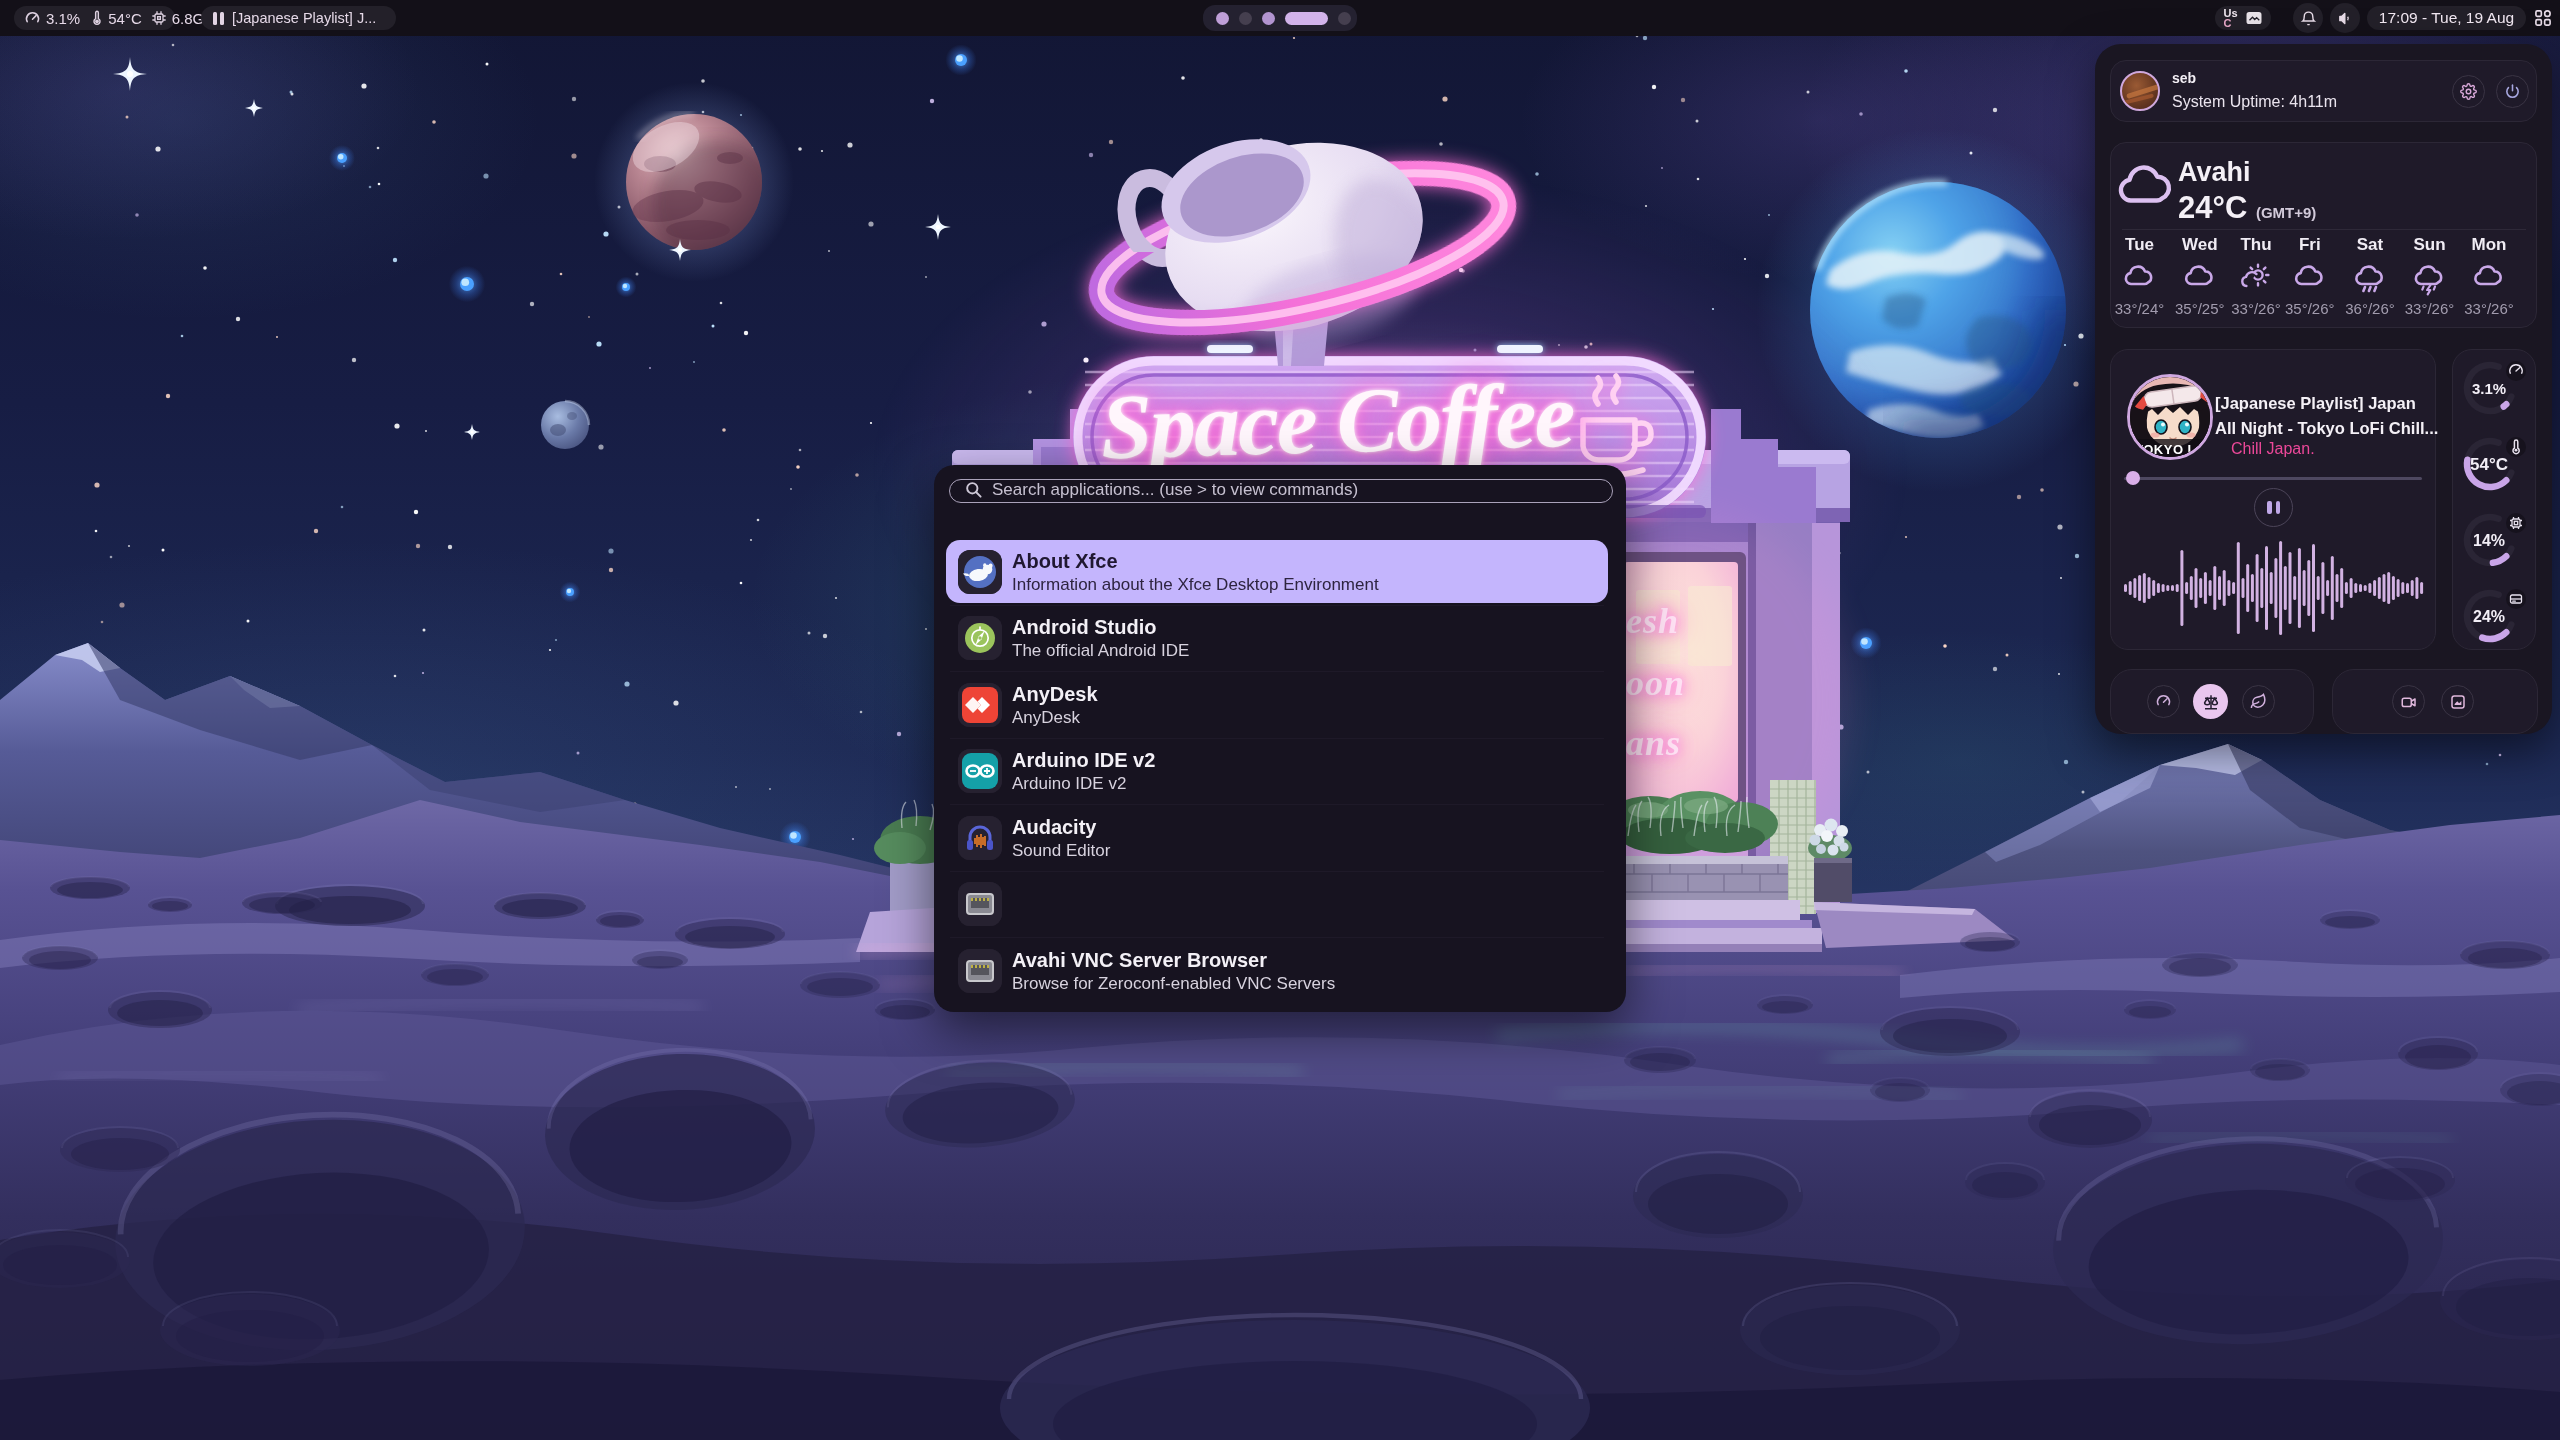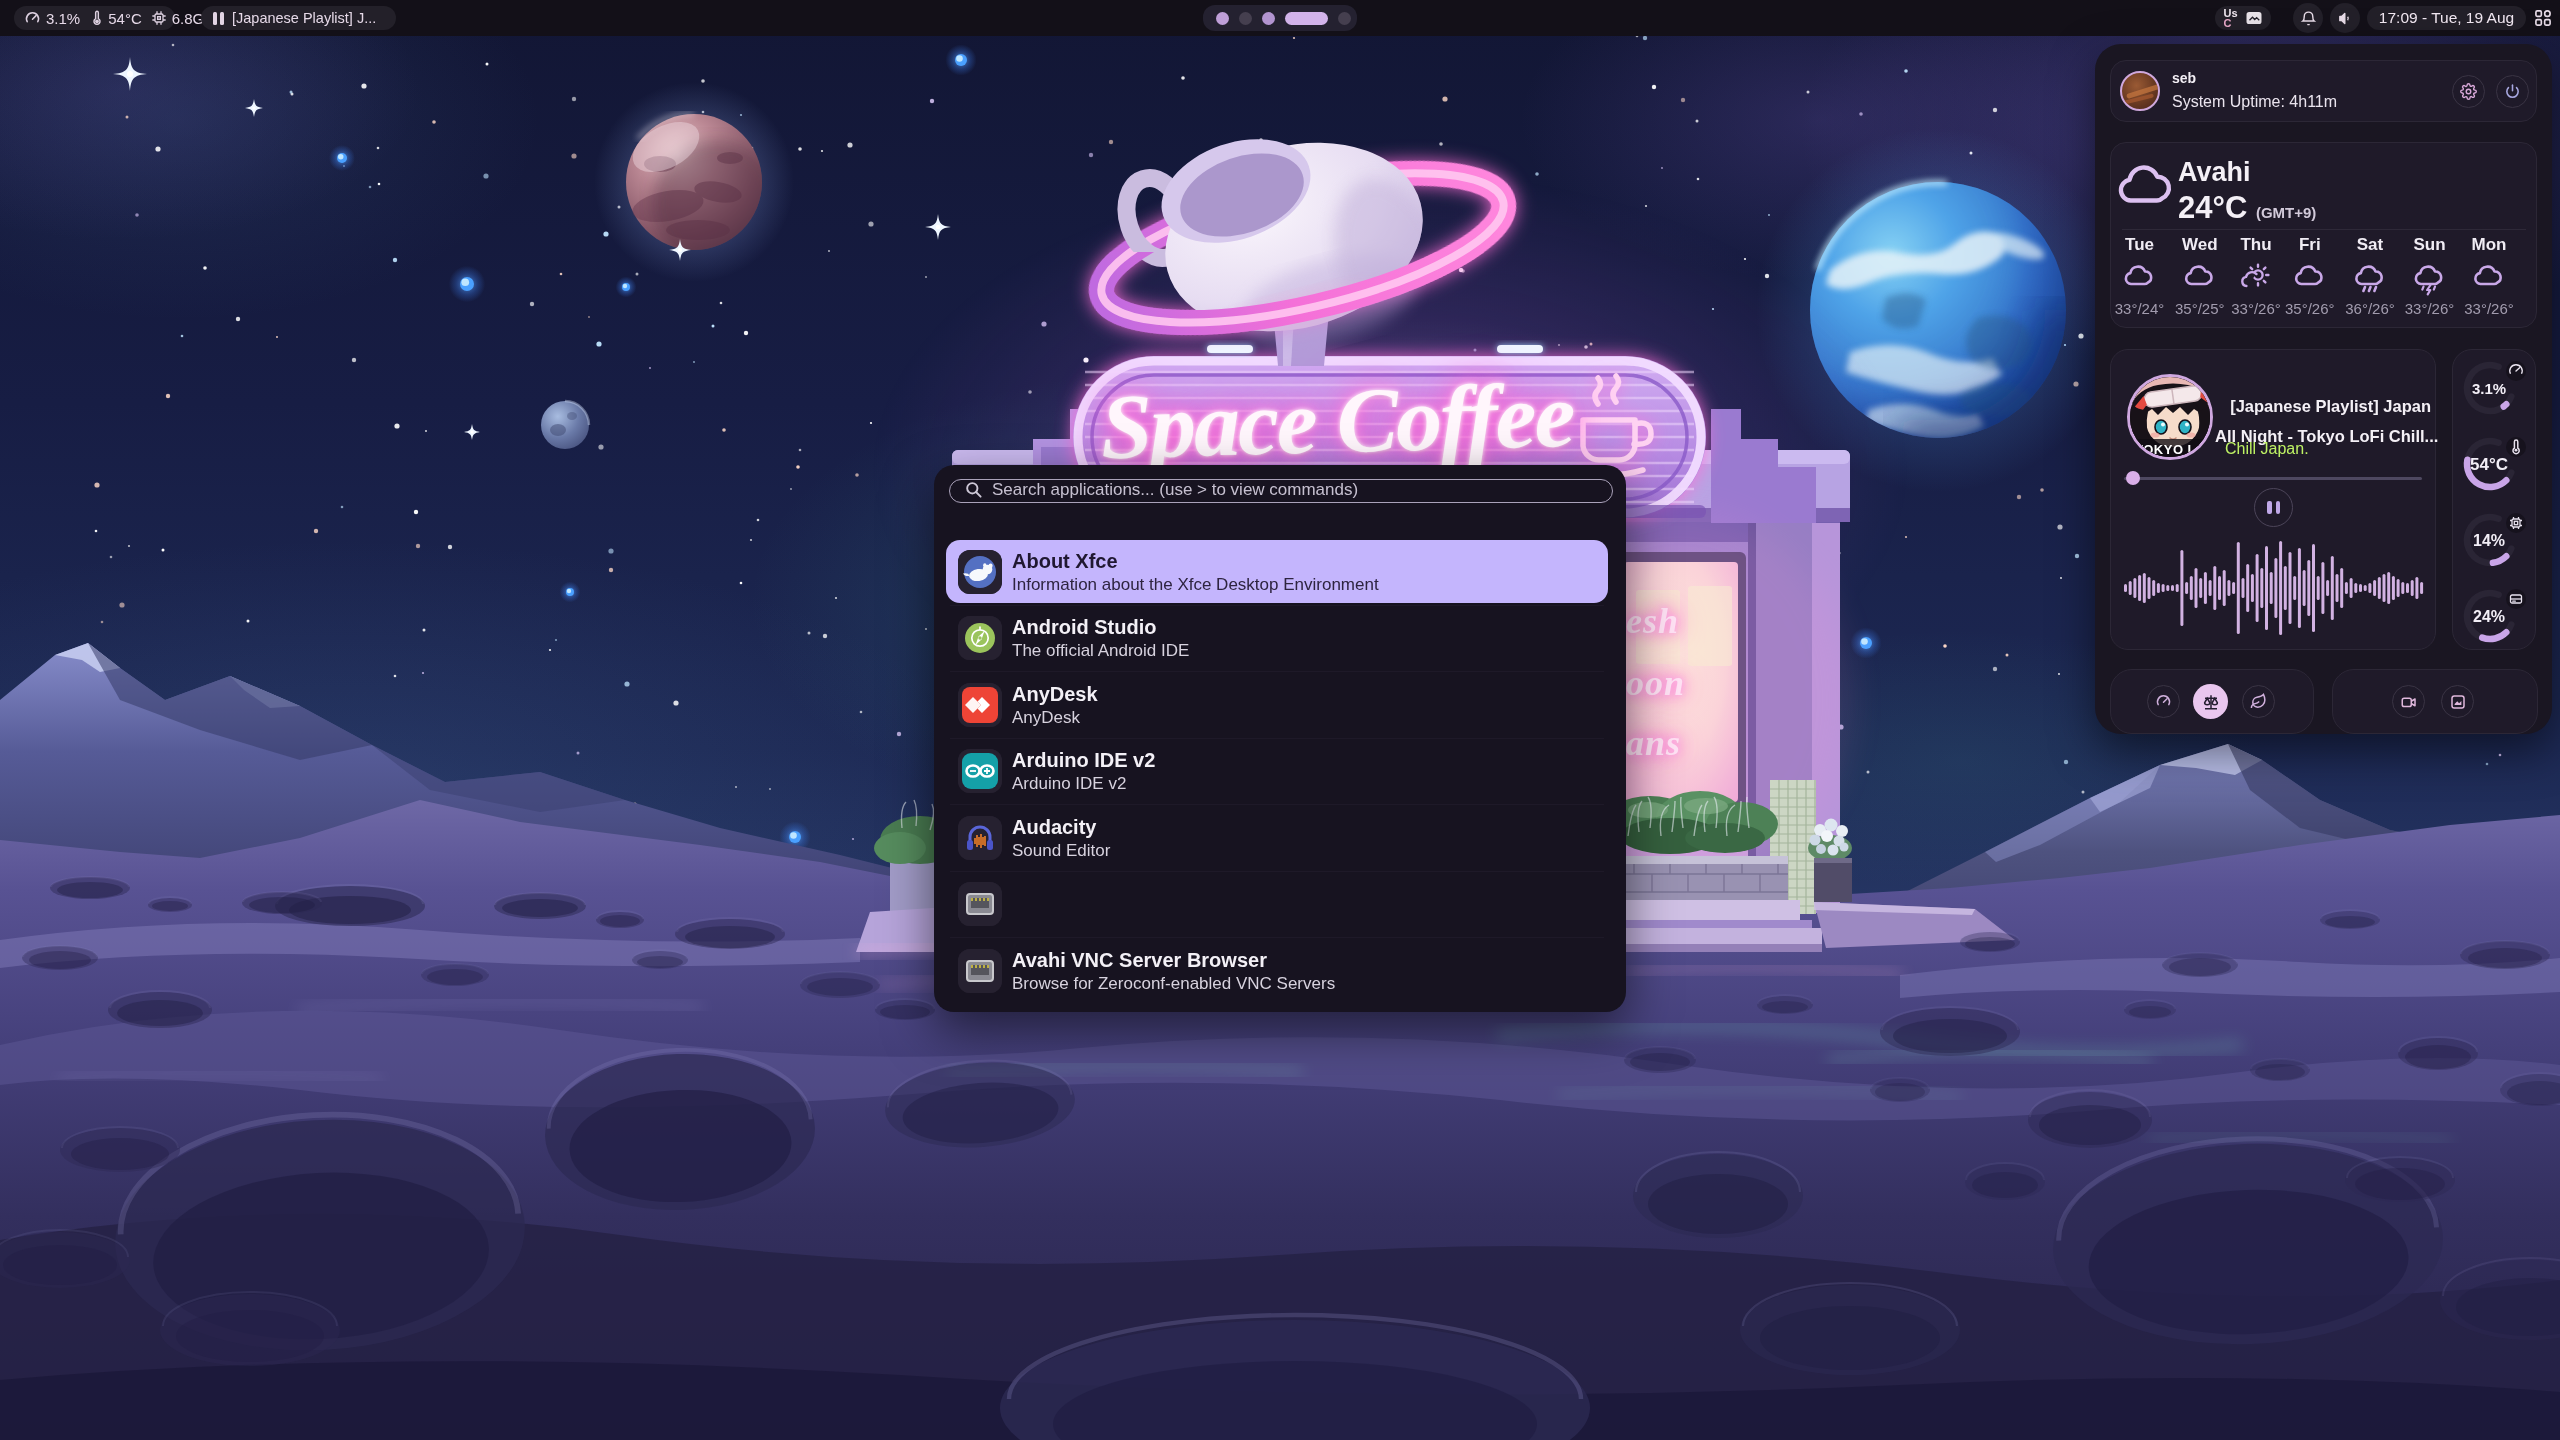--- a/index.html
+++ b/index.html
@@ -1310,22 +1310,22 @@
           <circle cx="33" cy="47.5" r="2" fill="#eafcfe"></circle>
 <ellipse cx="55" cy="50" rx="6" ry="7" fill="#2fb3c6"></ellipse>
           <ellipse cx="55" cy="50" rx="6" ry="7" fill="none" stroke="#141018" stroke-width="1.6"></ellipse>
           <circle cx="57" cy="47.5" r="2" fill="#eafcfe"></circle>
 <path d="M40 61 q3 2.5 6 0" stroke="#c08878" stroke-width="1.6" fill="none" stroke-linecap="round"></path>
 <ellipse cx="25" cy="58" rx="4.5" ry="2.6" fill="#f0a8a0" opacity=".75"></ellipse>
           <ellipse cx="61" cy="58" rx="4.5" ry="2.6" fill="#f0a8a0" opacity=".75"></ellipse>
 <rect x="0" y="62" width="86" height="24" fill="#100c12" opacity=".78"></rect>
 <text x="5" y="77" font-size="13" font-weight="bold" fill="#ffffff" letter-spacing="0.5">TOKYO L</text>
 </svg></div>
-      <div style="position:absolute;left:120px;top:347px;width:216px;font-size:16.5px;font-weight:bold;color:#f4f0f6;line-height:30px;text-align:right;white-space:nowrap">[Japanese Playlist] Japan<br>All Night - Tokyo LoFi Chill...</div>
-      <div style="position:absolute;left:130px;top:396px;font-size:16px;color:#bef264">Chill Japan.</div>
+      <div style="position:absolute;left:120px;top:347px;width:216px;font-size:16.5px;font-weight:bold;color:#f4f0f6;line-height:25px;text-align:left;white-space:nowrap">[Japanese Playlist] Japan<br>All Night - Tokyo LoFi Chill...</div>
+      <div style="position:absolute;left:136px;top:396px;font-size:16px;color:#ec4899">Chill Japan.</div>
       <div style="position:absolute;left:29px;top:432.5px;width:298px;height:3.5px;border-radius:2px;background:#4e4860"></div>
       <div style="position:absolute;left:31px;top:427px;width:14px;height:14px;border-radius:50%;background:#d9aee8"></div>
       <div style="position:absolute;left:159px;top:444px;width:39px;height:39px;border-radius:50%;border:1.5px solid #4c4559;display:flex;align-items:center;justify-content:center;gap:4px">
         <span style="width:4.5px;height:13px;background:#c0a8e8;border-radius:2px"></span>
         <span style="width:4.5px;height:13px;background:#c0a8e8;border-radius:2px"></span>
       </div>
       <div class="cbtn" style="left:52px;top:641px">
         <svg width="17" height="17" viewBox="0 0 24 24" fill="none" stroke="#d0b0dc" stroke-width="2.1" stroke-linecap="round">
           <path d="M4.5 16.5 a8.5 8.5 0 1 1 15 0"></path>
           <path d="M12 13 L17 8"></path>

